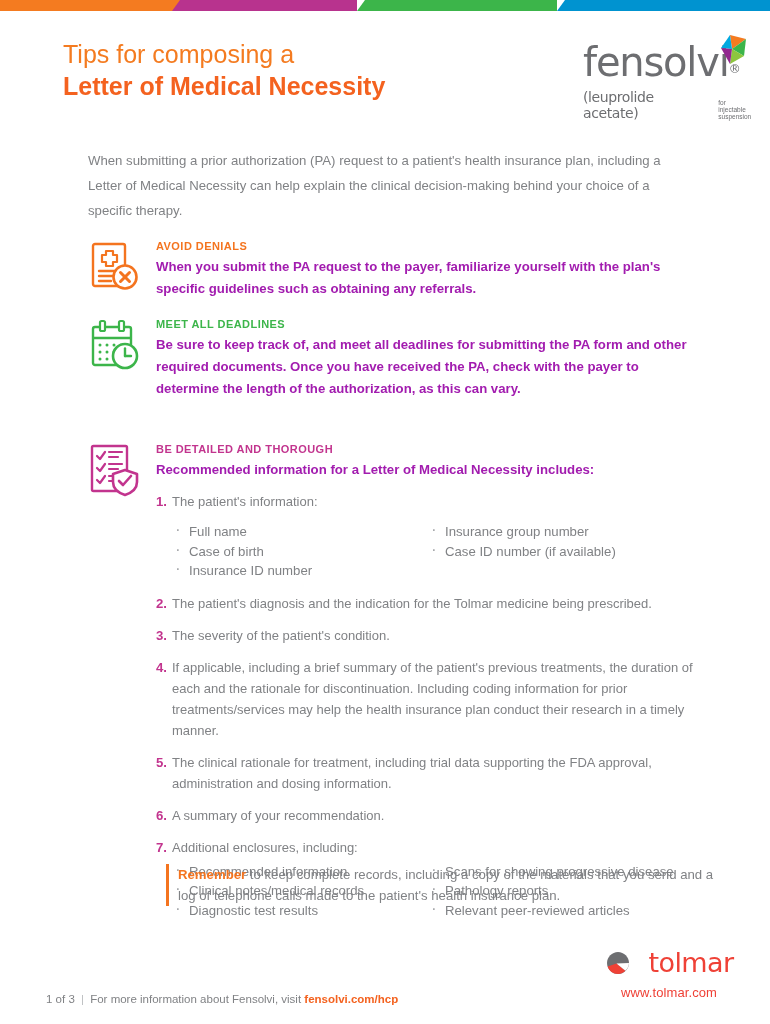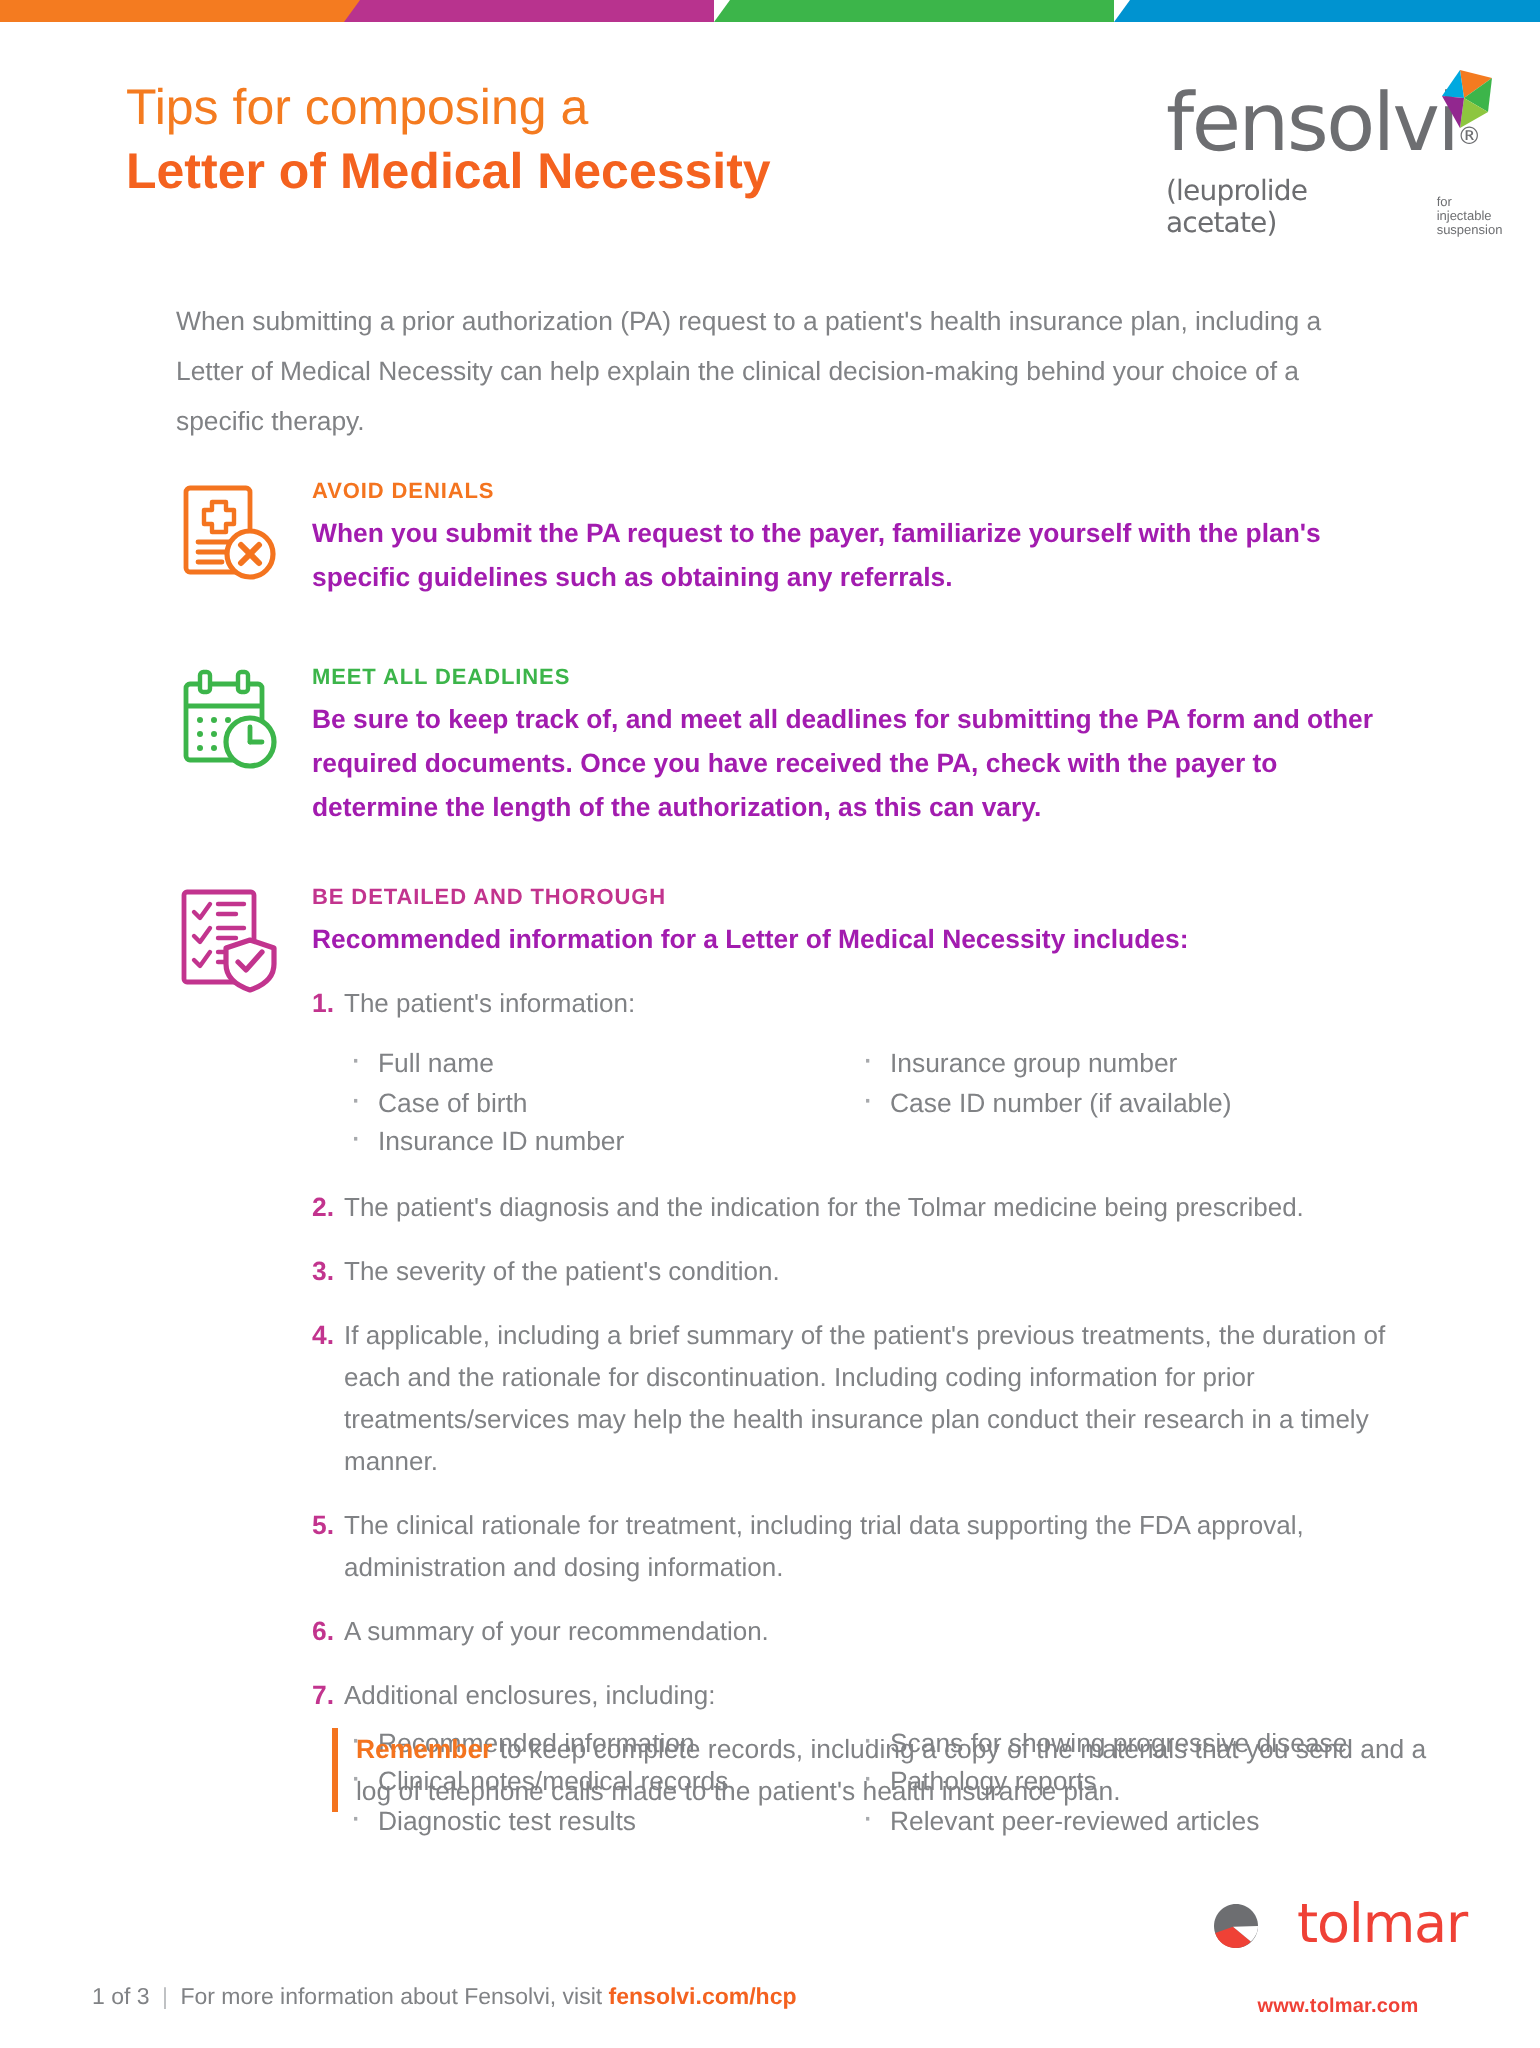--- a/index.html
+++ b/index.html
@@ -146,21 +146,21 @@
     font-size: 13.2px;
     line-height: 22px;
     color: #a21caf;
     font-weight: bold;
   }
   .h-orange  { color: #F4741F; }
   .h-green   { color: #3CB54A; }
   .h-magenta { color: #C2348E; }
 
   #feature-avoid    { top: 240px; }
-  #feature-deadline { top: 333px; }
+  #feature-deadline { top: 318px; }
   #feature-detail   { top: 443px; }
 
   
   .num-list {
     margin-top: 10px;
   }
   .num-item {
     display: flex;
     margin-bottom: 11px;
   }
@@ -252,23 +252,23 @@
   }
   .tolmar-word {
     font-size: 27px;
     font-weight: 400;
     color: #EF4136;
     letter-spacing: -0.6px;
     line-height: 30px;
     font-family: "DejaVu Sans", sans-serif;
   }
   .tolmar-url {
-    margin-top: 20px;
-    font-size: 10px;
-    font-weight: 700;
+    margin-top: 7px;
+    font-size: 13px;
+    font-weight: 400;
     color: #EF4136;
     letter-spacing: 0.1px;
   }
 </style>
 </head>
 <body>
 
 <div class="topbar">
   <div class="seg seg-orange"></div>
   <div class="seg seg-magenta"></div>

